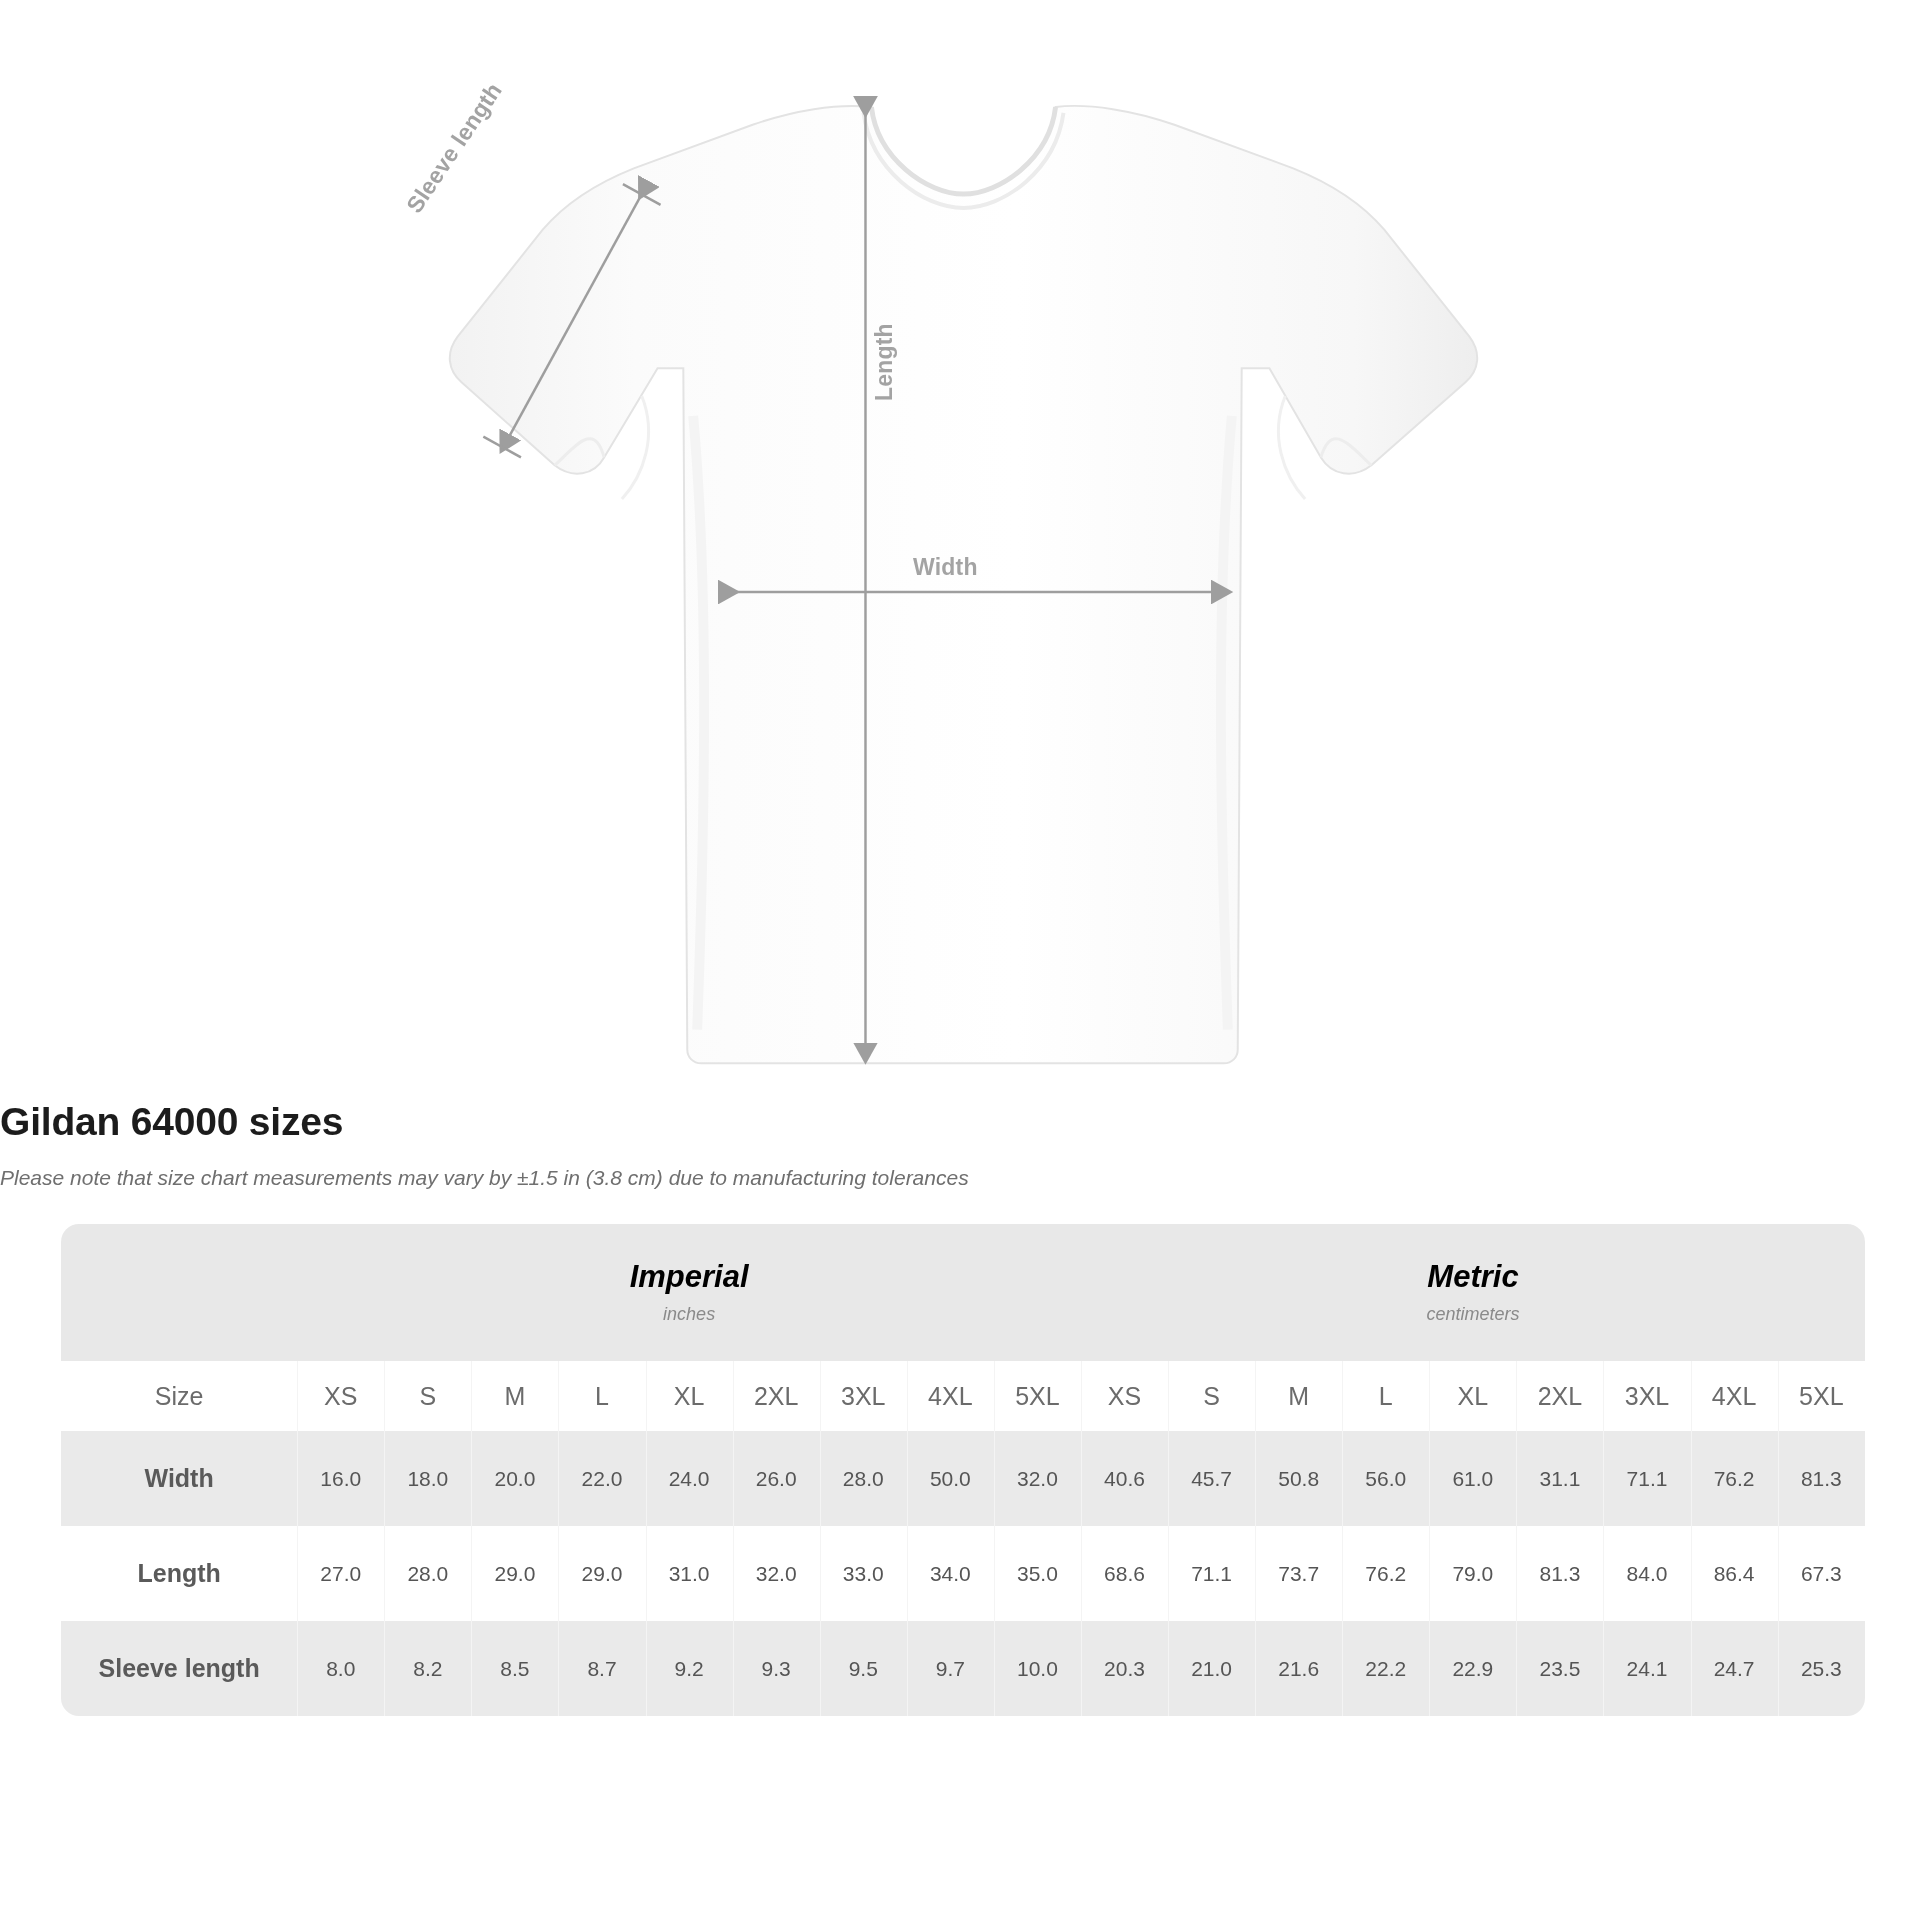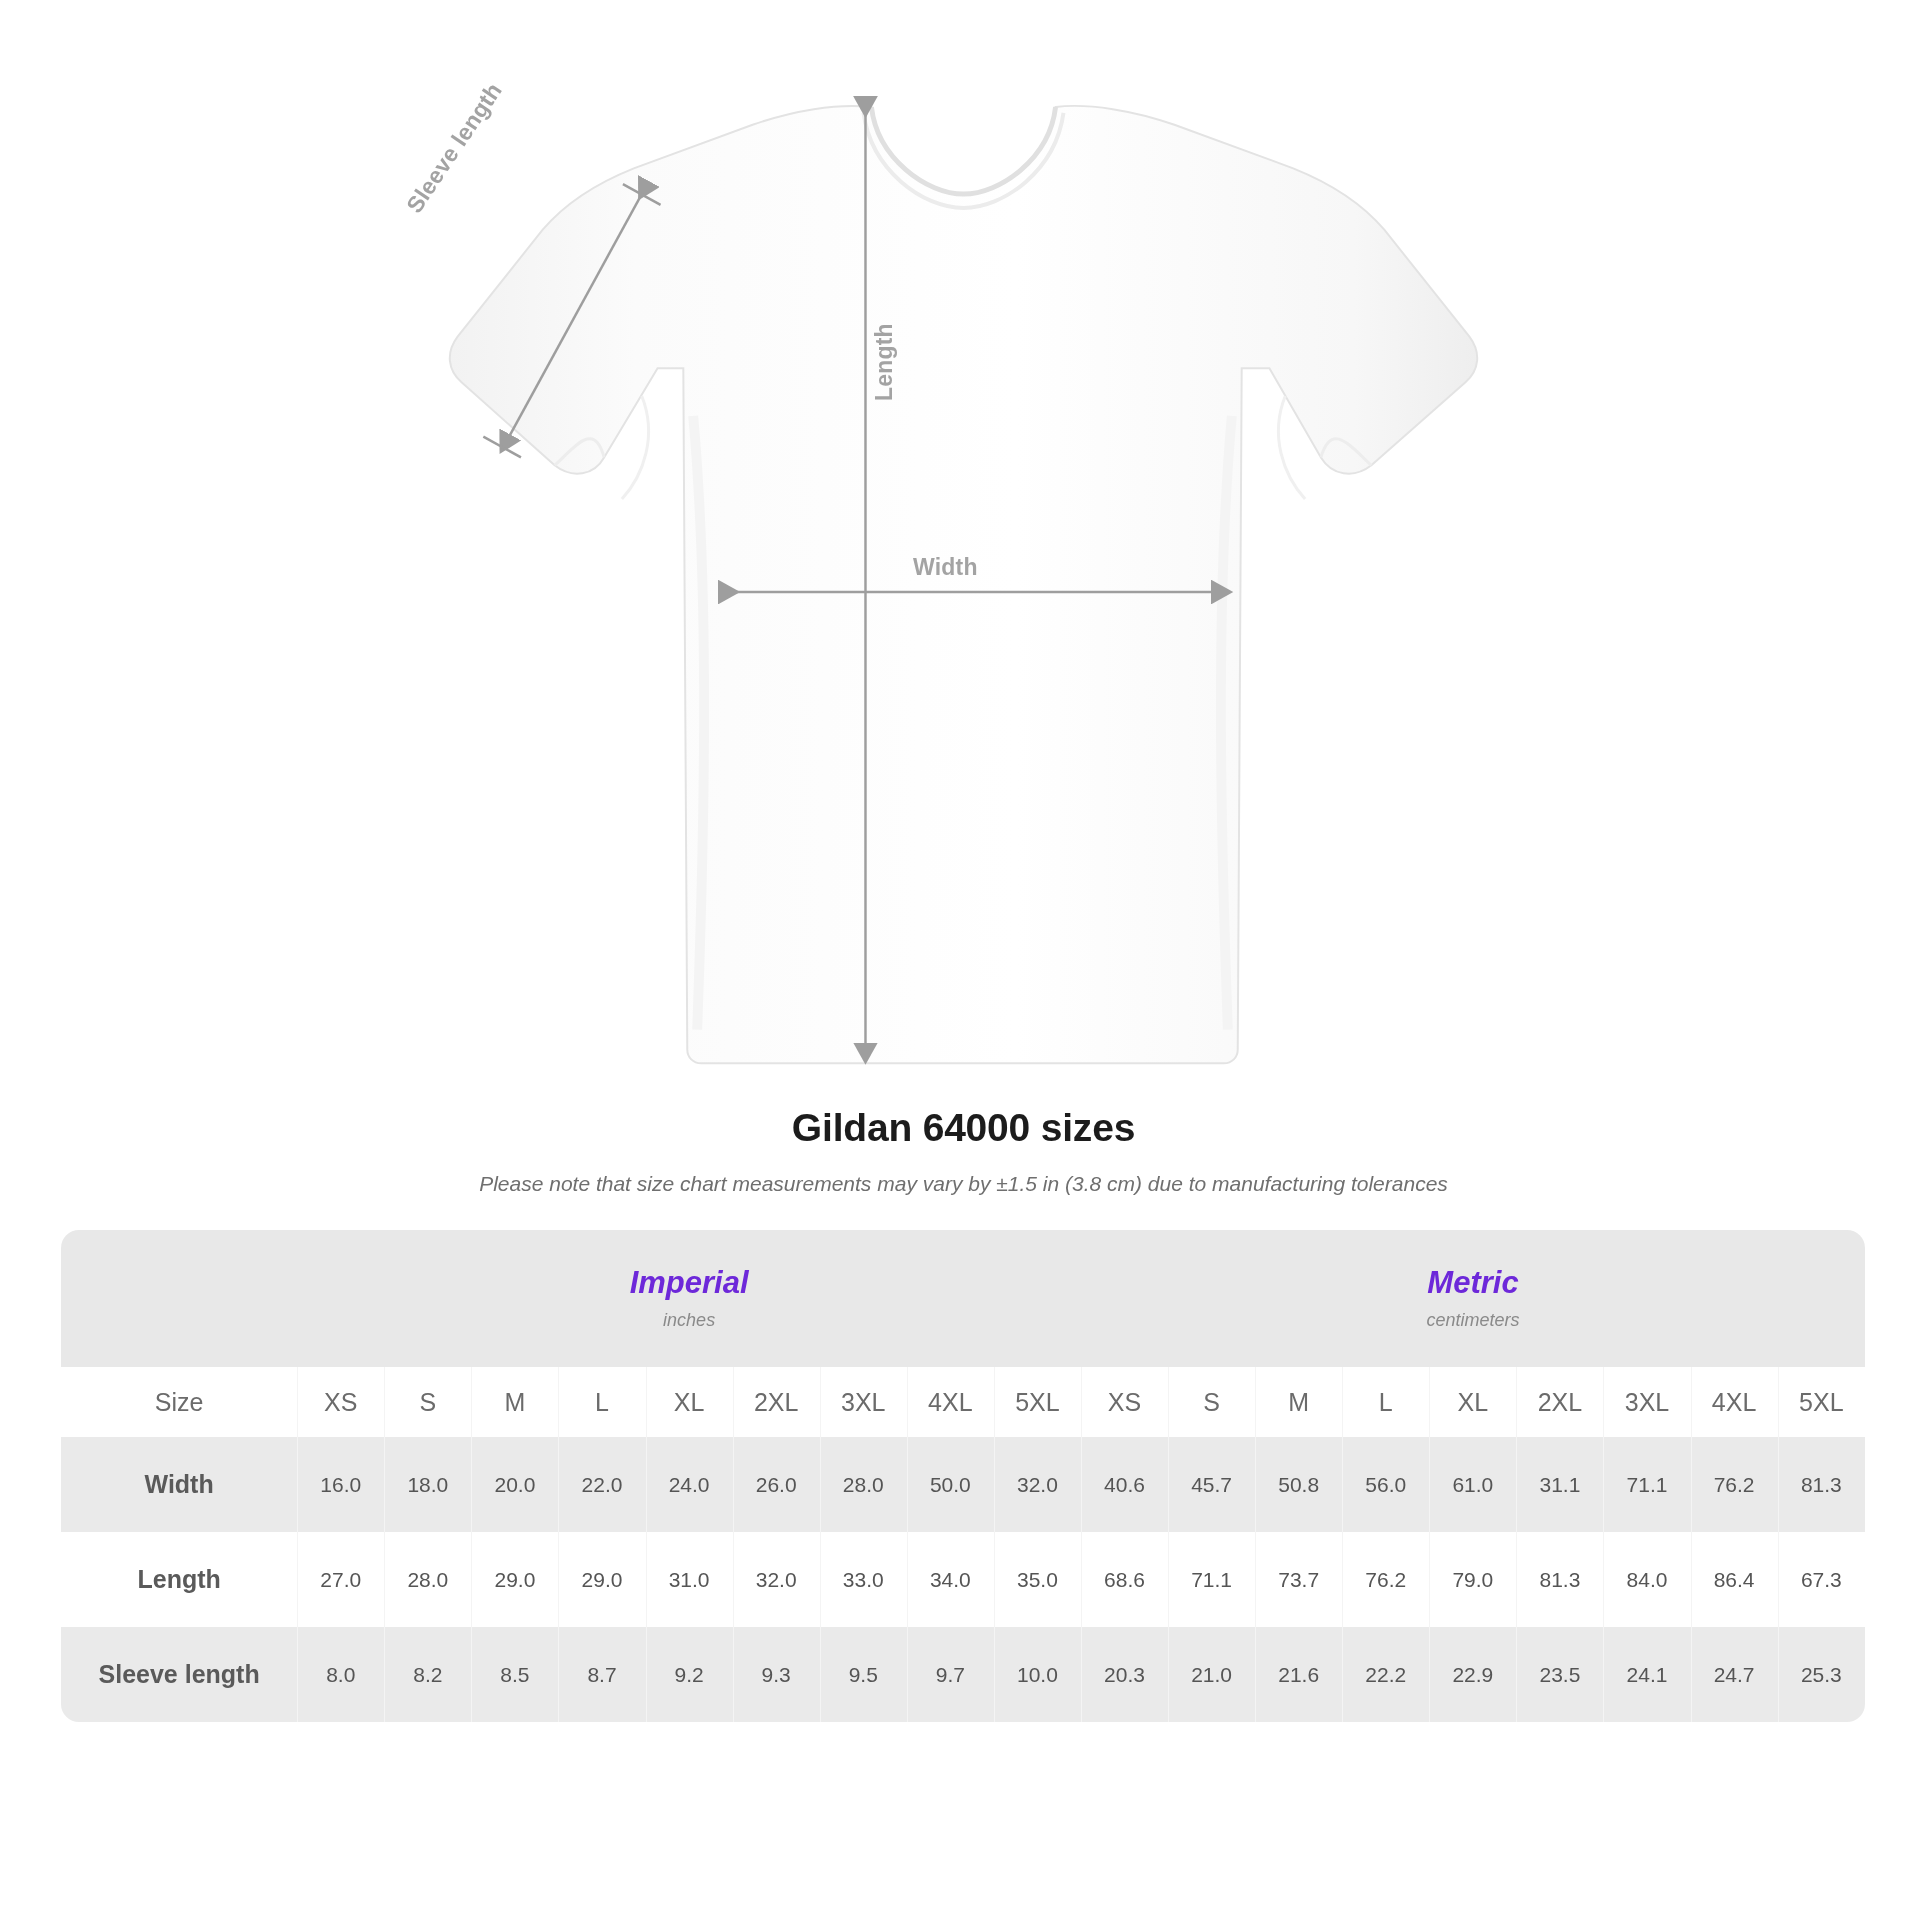--- a/index.html
+++ b/index.html
@@ -51,22 +51,22 @@
     transform: rotate(-90deg);
     transform-origin: left top;
   }
   .label-width {
     left: 913px;
     top: 554px;
   }
 
   
   .title-block {
-    text-align: center;
-    margin-top: 12px;
+    text-align: left;
+    margin-top: 6px;
   }
   .chart-title {
     font-size: 39px;
     font-weight: bold;
     color: #1c1c1c;
     margin: 0;
     letter-spacing: -0.2px;
   }
   .chart-note {
     font-size: 21px;
@@ -102,21 +102,21 @@
     border-top-left-radius: 18px;
   }
   .unit-row td.last {
     border-top-right-radius: 18px;
     margin-top: 48px;
   }
   .unit-name {
     font-size: 31px;
     font-style: italic;
     font-weight: bold;
-    color: #6d28d9;
+    color: #000000;
     display: block;
     line-height: 1.0;
   }
   .unit-sub {
     font-size: 18px;
     font-style: italic;
     color: #8a8a8a;
     display: block;
     margin-top: 12px;
   }

